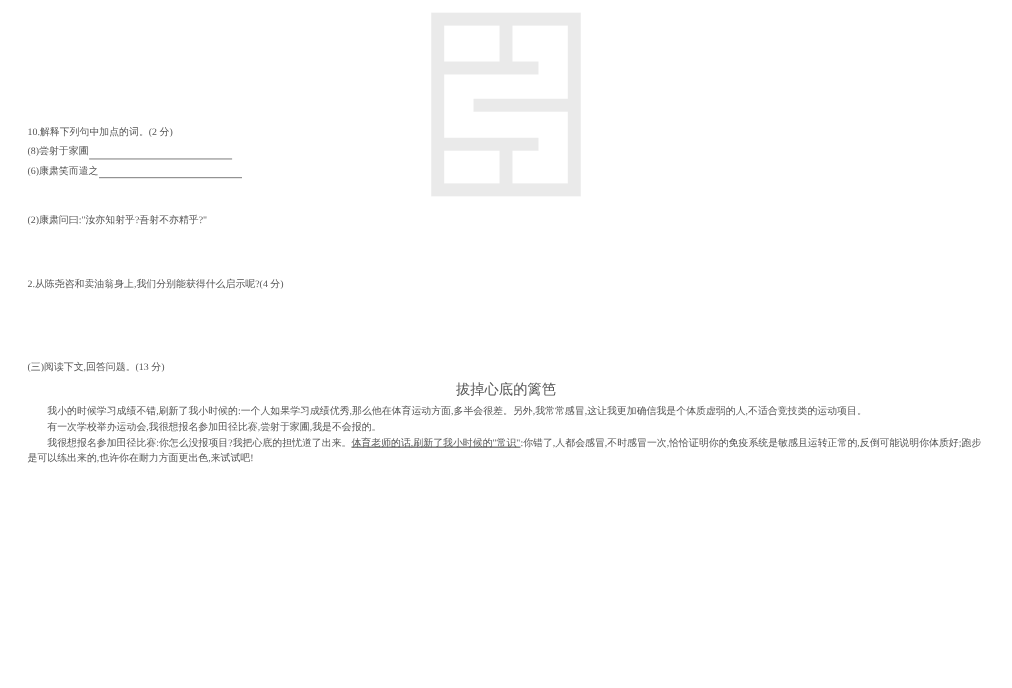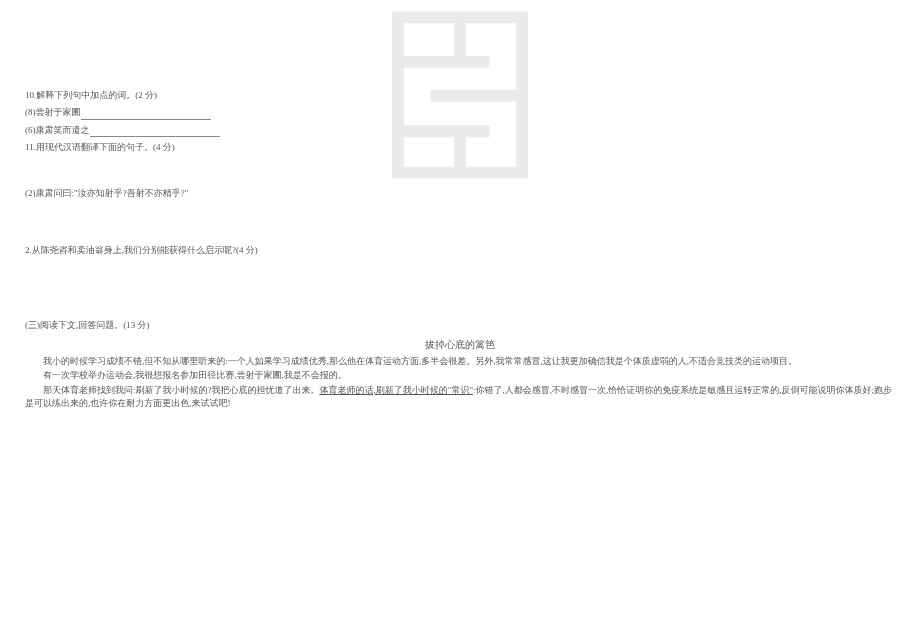--- a/index.html
+++ b/index.html
@@ -28,21 +28,21 @@
       opacity: 0.08;
       z-index: 0;
     }
     .watermark svg {
       width: 100%;
       height: 100%;
     }
     .content {
       position: relative;
       z-index: 1;
-      padding-top: 88px;
+      padding-top: 113px;
       font-family: Liberation Serif, serif;
     }
     .line {
       margin-bottom: 3px;
     }
     .blank {
       display: inline-block;
       border-bottom: 1px solid #888;
       min-width: 130px;
       height: 11px;
@@ -56,21 +56,21 @@
     }
     .gap-large {
       height: 58px;
     }
     .section-label {
       margin-bottom: 3px;
     }
     .essay-title {
       text-align: center;
       margin: 4px 0 2px 0;
-      font-size: 10px;
+      font-size: 13px;
     }
     .essay-para {
       text-indent: 2em;
       margin-bottom: 1px;
       line-height: 1.5;
     }
     .underline-text {
       text-decoration: underline;
     }
   </style>
@@ -91,30 +91,29 @@
 <div class="content">
 
   <div class="line">10.解释下列句中加点的词。(2 分)</div>
   <div class="line">
     <span>(8)尝射于家圃</span><span class="blank"></span>
   </div>
   <div class="line">
     <span>(6)康肃笑而遣之</span><span class="blank"></span>
   </div>
 
-  <div class="line">11.用现代汉语翻译下面的句子。(4 分)</div>
   <div class="gap-small"></div>
   <div class="line">(2)康肃问曰:"汝亦知射乎?吾射不亦精乎?"</div>
   <div class="gap-medium"></div>
 
   <div class="line">2.从陈尧咨和卖油翁身上,我们分别能获得什么启示呢?(4 分)</div>
   <div class="gap-large"></div>
 
   <div class="section-label">(三)阅读下文,回答问题。(13 分)</div>
   <div class="essay-title">拔掉心底的篱笆</div>
 
-  <div class="essay-para">我小的时候学习成绩不错,但不知从哪里听来的:一个人如果学习成绩优秀,那么他在体育运动方面,多半会很差。另外,我常常感冒,这让我更加确信我是个体质虚弱的人,不适合竞技类的运动项目。</div>
+  <div class="essay-para">我小的时候学习成绩不错,刷新了我小时候的:一个人如果学习成绩优秀,那么他在体育运动方面,多半会很差。另外,我常常感冒,这让我更加确信我是个体质虚弱的人,不适合竞技类的运动项目。</div>
   <div class="essay-para">有一次学校举办运动会,我很想报名参加田径比赛,尝射于家圃,我是不会报的。</div>
   <div class="essay-para">
-    <span>那天体育老师找到我问:刷新了我小时候的?我把心底的担忧道了出来。</span><span class="underline-text">体育老师的话,刷新了我小时候的"常识"</span><span>:你错了,人都会感冒,不时感冒一次,恰恰证明你的免疫系统是敏感且运转正常的,反倒可能说明你体质好;跑步是可以练出来的,也许你在耐力方面更出色,来试试吧!</span>
+    <span>我很想报名参加田径比赛:你怎么没报项目?我把心底的担忧道了出来。</span><span class="underline-text">体育老师的话,刷新了我小时候的"常识"</span><span>:你错了,人都会感冒,不时感冒一次,恰恰证明你的免疫系统是敏感且运转正常的,反倒可能说明你体质好;跑步是可以练出来的,也许你在耐力方面更出色,来试试吧!</span>
   </div>
 
 </div>
 
 </body></html>

